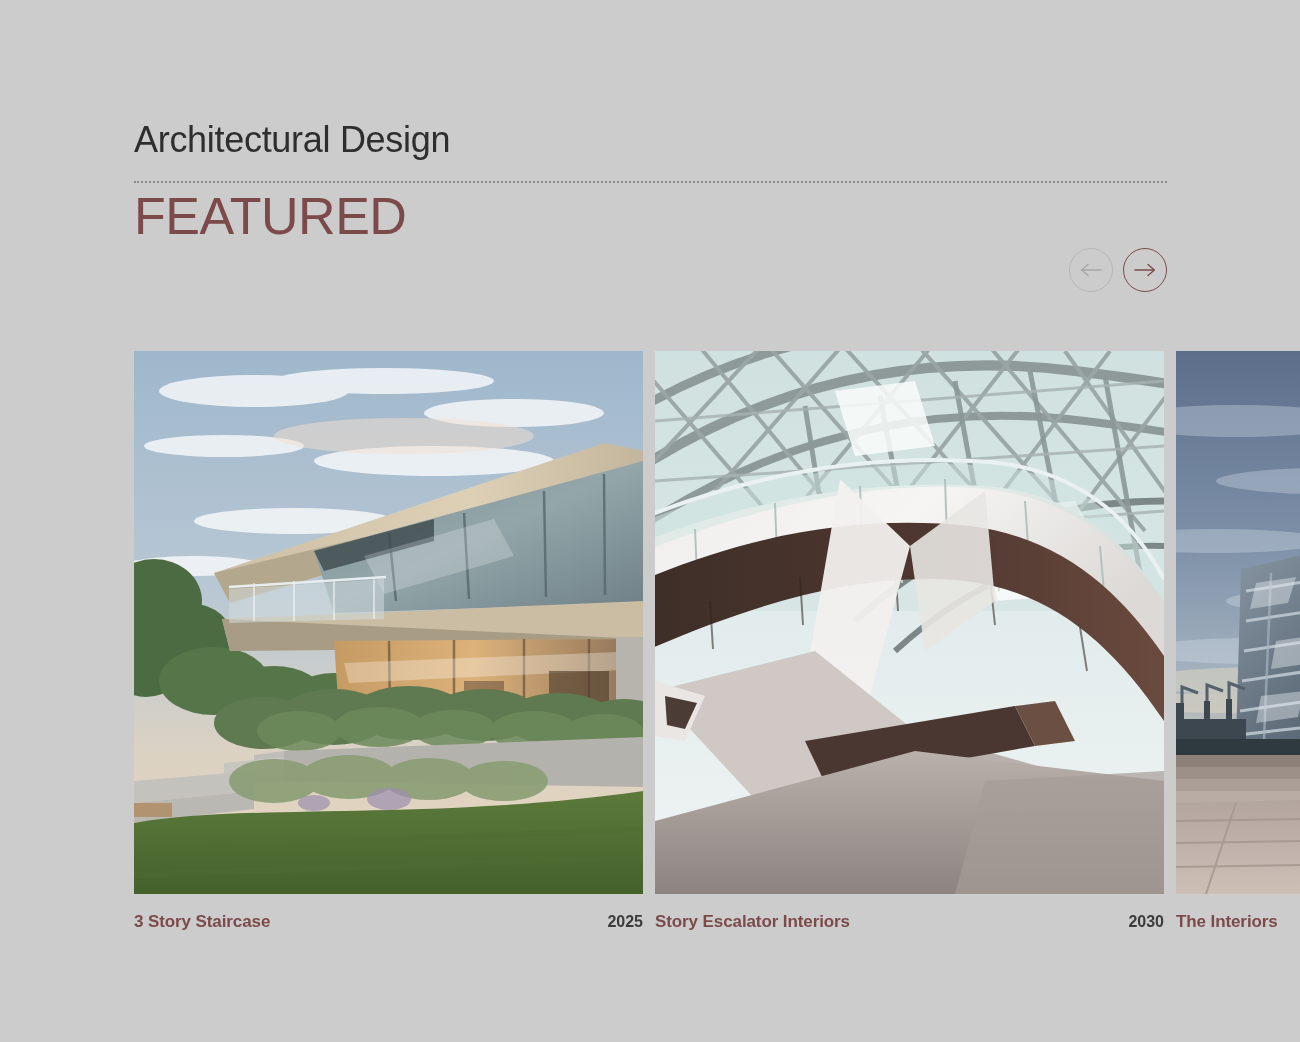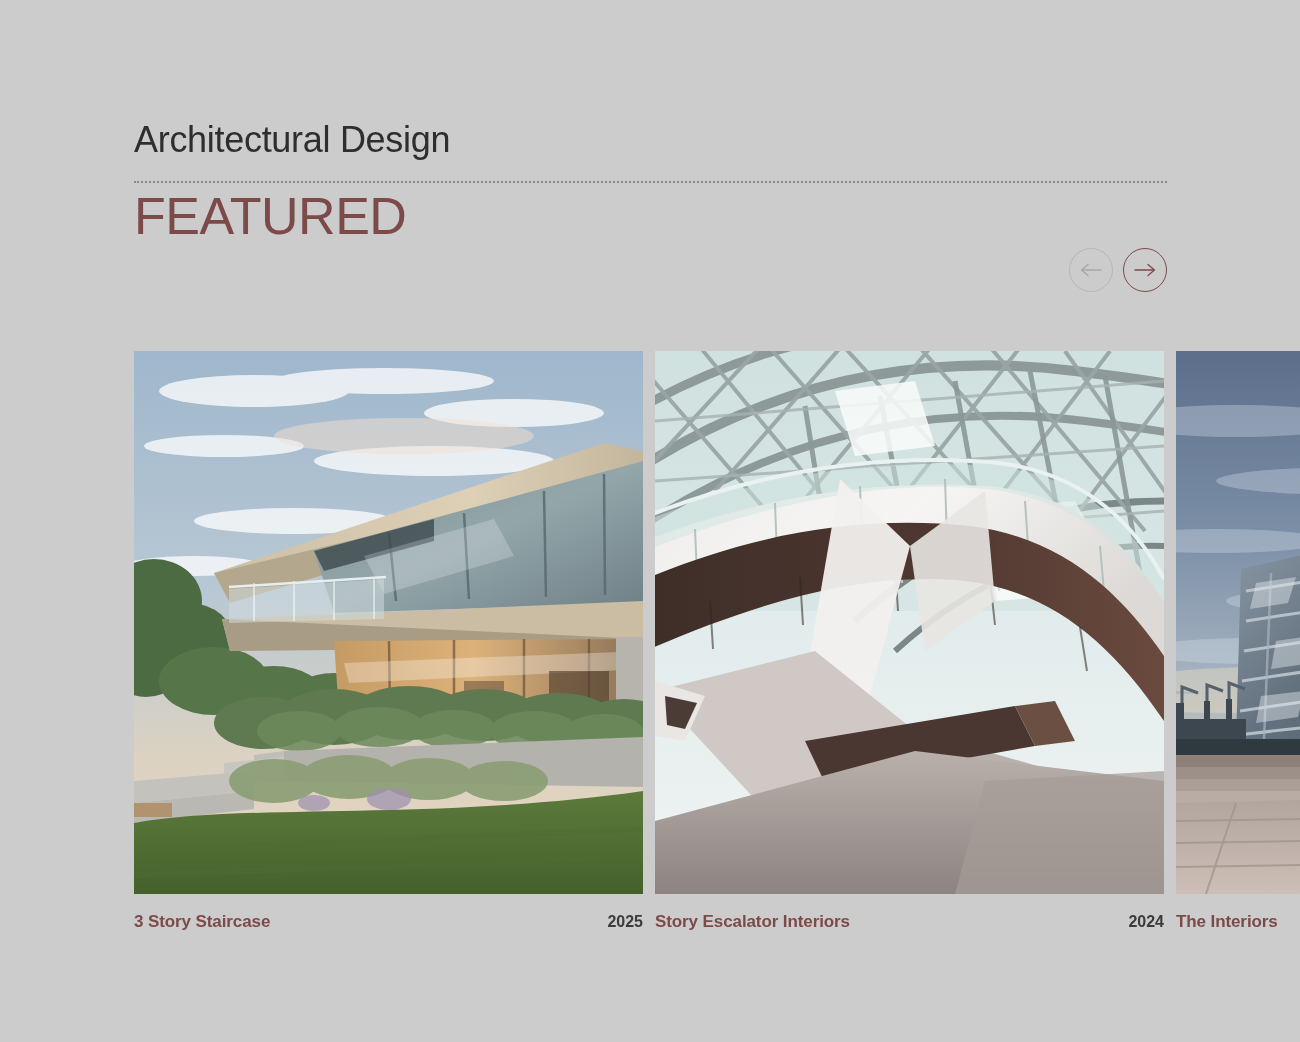--- a/index.html
+++ b/index.html
@@ -448,21 +448,21 @@
 
             <polygon points="150,390 360,355 380,395 170,432" fill="#4a3731"></polygon>
             <polygon points="360,355 380,395 420,390 400,350" fill="#6b4f43"></polygon>
 
             <polygon points="0,470 260,400 509,430 509,543 0,543" fill="url(#floor2)"></polygon>
             <polygon points="330,430 509,420 509,543 300,543" fill="#a59b97" opacity="0.7"></polygon>
           </svg>
         </div>
         <div class="caption">
           <span class="proj-title">Story Escalator Interiors</span>
-          <span class="proj-year">2024</span>
+          <span class="proj-year">2030</span>
         </div>
       </div>
 
       <div class="card">
         <div class="thumb">
           <svg viewBox="0 0 509 543" preserveAspectRatio="xMinYMid slice">
             <defs>
               <linearGradient id="sky3" x1="0" y1="0" x2="0" y2="1">
                 <stop offset="0" stop-color="#5c6e8a"></stop>
                 <stop offset="0.35" stop-color="#7d90a8"></stop>

